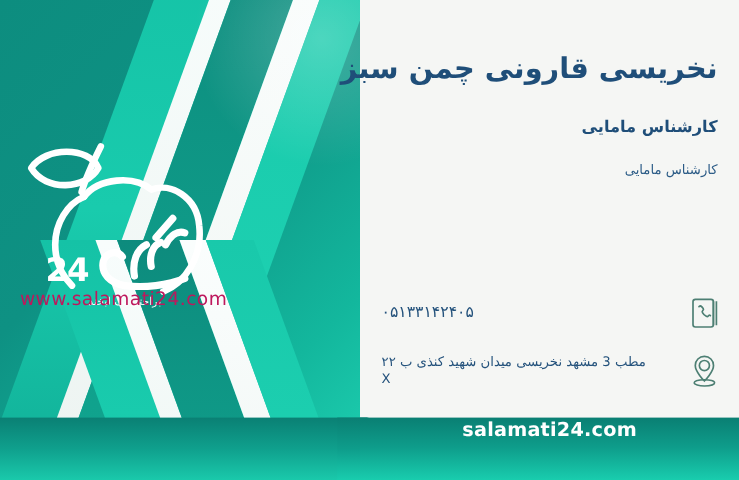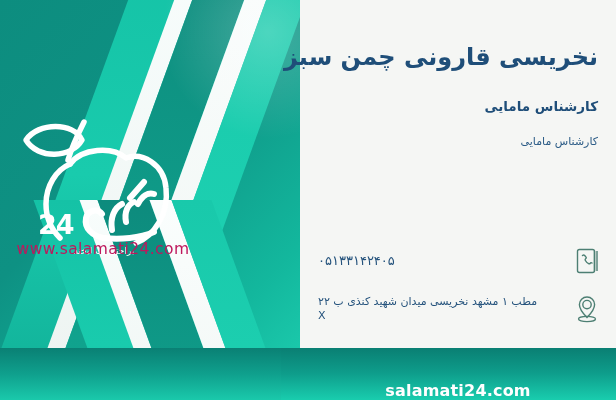--- a/index.html
+++ b/index.html
@@ -110,21 +110,21 @@
   
   #divider{
     position:absolute;left:308px;right:0;top:347px;height:1px;
     background:#dcdfdc;
   }
 
   
   #footer{
     position:absolute;left:300px;top:348px;width:316px;height:52px;
     background:linear-gradient(180deg,#0a7f73 0%,#0e9d8b 48%,#19cdae 100%);
-    display:flex;align-items:flex-end;justify-content:center;
+    display:flex;align-items:flex-start;justify-content:center;
     overflow:hidden;
   }
   #footer-text{
     color:#ffffff;font-size:16px;font-weight:bold;letter-spacing:.2px;
     font-family:"DejaVu Sans","Liberation Sans",sans-serif;
   }
   
   #footer-notch{
     position:absolute;left:0;top:348px;width:306px;height:52px;
     background:linear-gradient(180deg,#0a8074 0%,#0fa08d 50%,#1ac9ab 100%);
@@ -213,21 +213,21 @@
 
       <div class="contact-row">
         <span class="contact-icon">
           <svg width="28" height="30" viewBox="0 0 28 30" xmlns="http://www.w3.org/2000/svg">
             <path d="M14 3 c -4.3 0 -7.6 3.3 -7.6 7.5 c 0 5.4 7.6 13 7.6 13
                      s 7.6 -7.6 7.6 -13 C 21.6 6.3 18.3 3 14 3 z" fill="none" stroke="#4d7f73" stroke-width="1.4"></path>
             <circle cx="14" cy="10.6" r="4.2" fill="none" stroke="#4d7f73" stroke-width="1.4"></circle>
             <ellipse cx="14" cy="25" rx="8.5" ry="2.6" fill="none" stroke="#4d7f73" stroke-width="1.3"></ellipse>
           </svg>
         </span>
-        <span class="contact-text">مطب ۱ مشهد نخریسی میدان شهید کنذی ب ۲۲ X</span>
+        <span class="contact-text">مطب 3 مشهد نخریسی میدان شهید کنذی ب ۲۲ X</span>
       </div>
 
     </div>
 
     <div id="divider"></div>
   </div>
 
   <div id="footer-notch"></div>
   <div id="footer">
     <span id="footer-text">salamati24.com</span>

